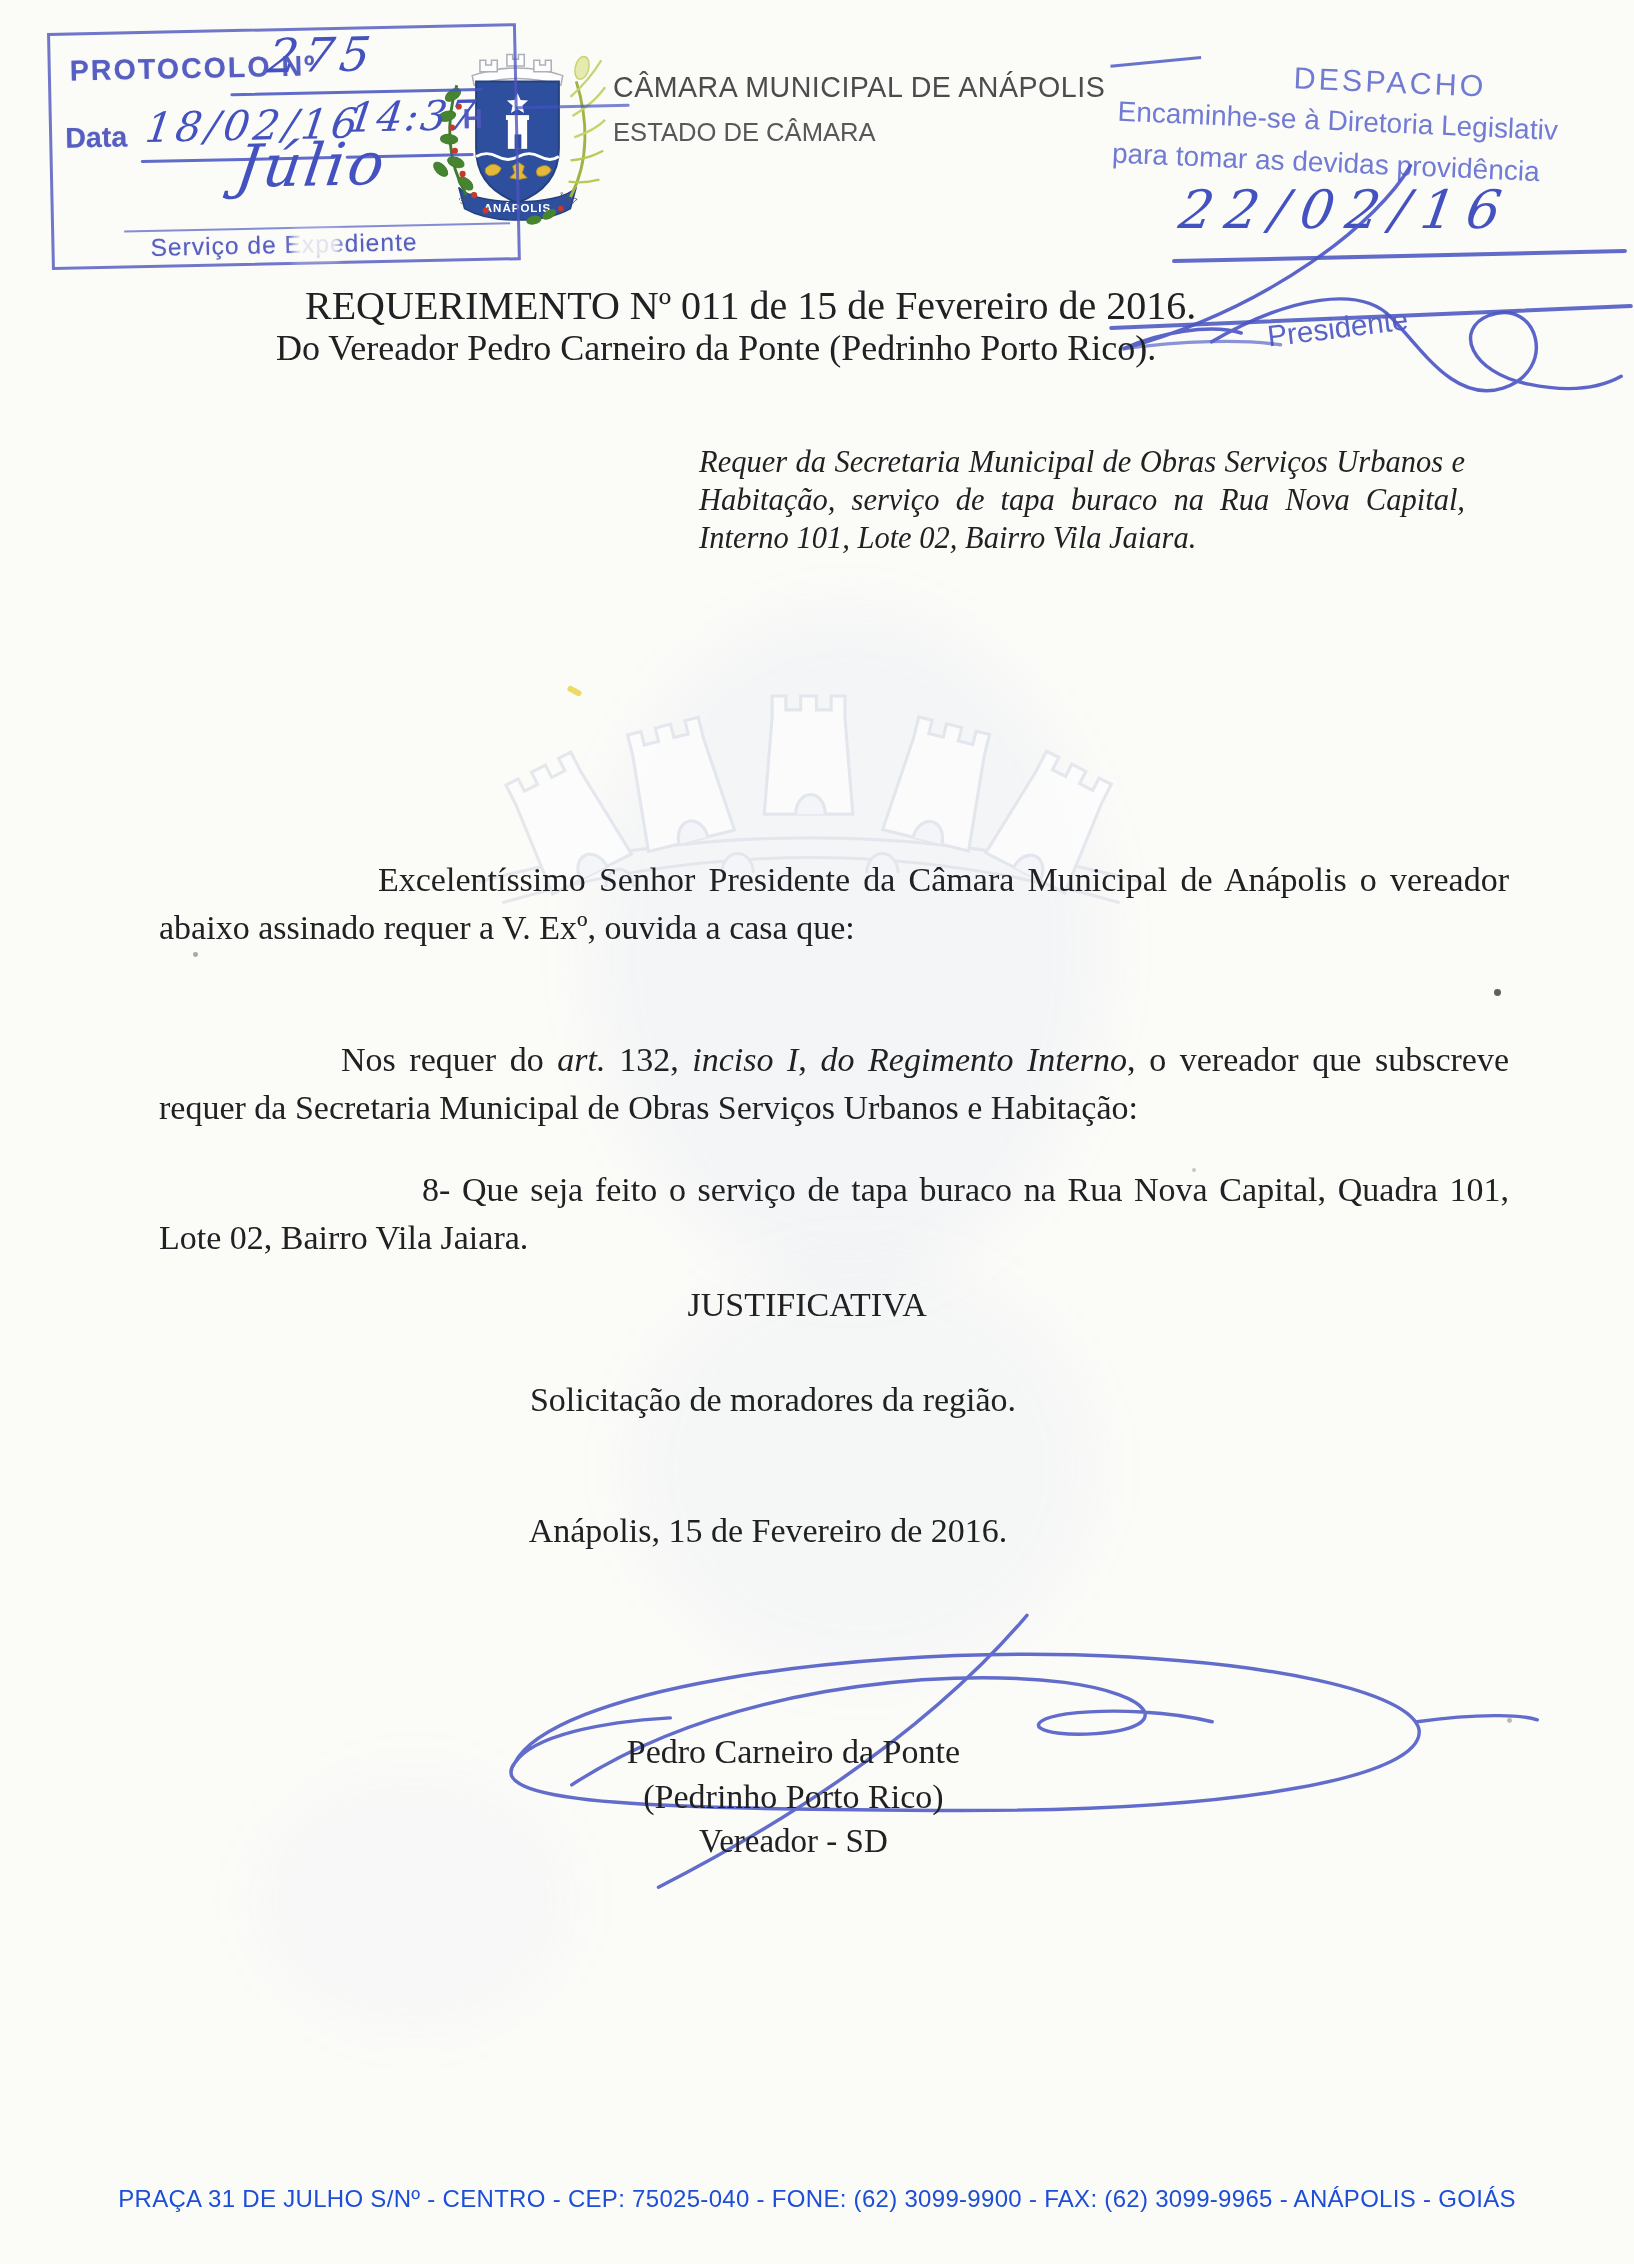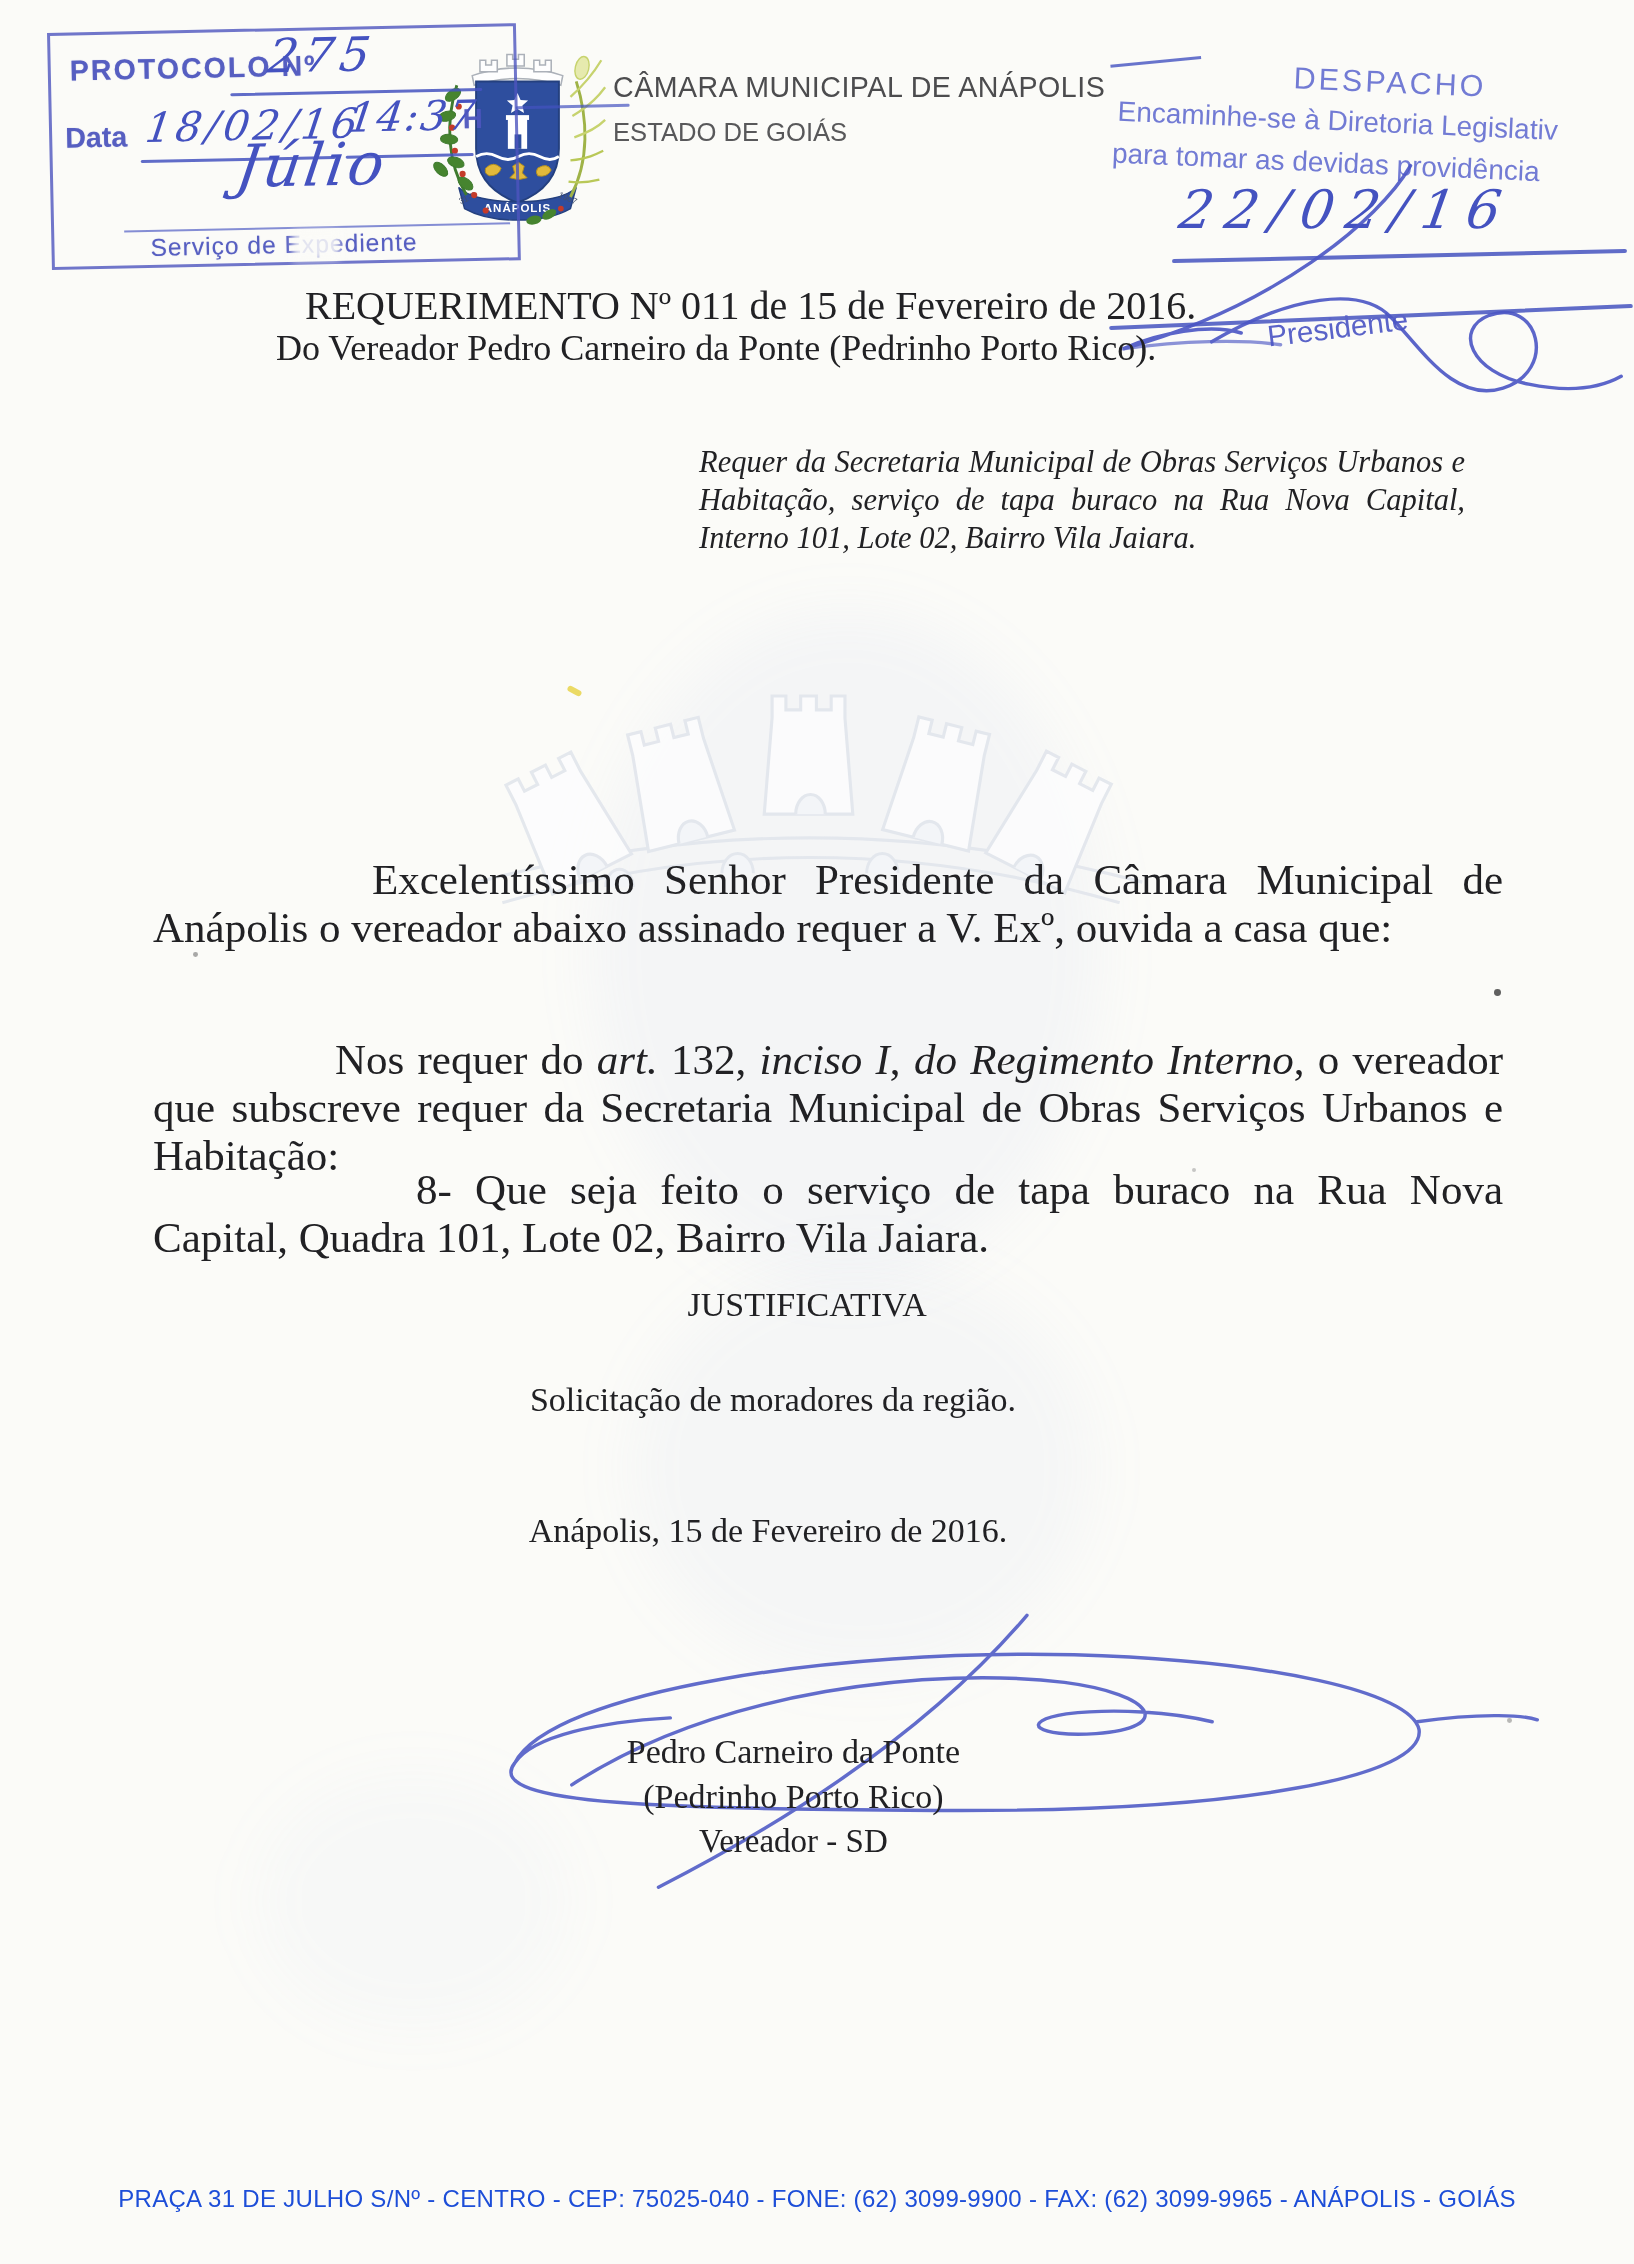--- a/index.html
+++ b/index.html
@@ -18,21 +18,21 @@
     color:var(--ink);
   }
   .abs{position:absolute}
   .sans{font-family:"Liberation Sans","DejaVu Sans",sans-serif}
   .hand{
     font-family:"DejaVu Serif",serif;font-style:italic;color:var(--pen);
     display:inline-block;transform:skewX(-9deg);
   }
   .stamp-txt{color:var(--stamp);font-family:"Liberation Sans",sans-serif;font-weight:bold;text-shadow:0 0 1px rgba(77,85,190,.45)}
   .nowrap{white-space:nowrap}
-  .para{left:153px;width:1350px;font-size:43px;line-height:48px;text-align:justify;color:var(--ink)}
+  .para{left:159px;width:1350px;font-size:34px;line-height:48px;text-align:justify;color:var(--ink)}
   .center{left:0;width:1634px;text-align:center}
   .b{font-weight:normal}
   .it{font-style:italic}
   .blue-line{background:var(--pen);height:3.9px;border-radius:2px;opacity:.85}
   .blob{border-radius:50%;filter:blur(27.6px)}
   svg{display:block}
 </style>
 </head>
 <body>
 
@@ -137,21 +137,21 @@
   <div class="abs blue-line" style="left:138px;top:162px;width:195px;height:3px"></div>
   <div class="abs blue-line" style="left:343px;top:162px;width:128px;height:3px"></div>
   <div class="abs hand" style="left:234px;top:136px;font-size:59px;letter-spacing:3px">Júlio</div>
   <div class="abs" style="left:120px;top:232px;width:386px;height:2px;background:var(--pen);opacity:.65"></div>
   <div class="abs stamp-txt" style="left:146px;top:236px;font-size:24.6px;font-weight:normal;letter-spacing:1px">Serviço de Expediente</div>
   <div class="abs" style="left:288px;top:236px;width:47px;height:29.6px;background:rgba(251,251,248,.85);filter:blur(3.9px)"></div>
   <div class="abs blue-line" style="left:514px;top:116px;width:114px;height:3px;opacity:.7"></div>
 </div>
 
 <div class="abs sans b" style="left:613px;top:71px;font-size:28.6px;color:var(--hdr);letter-spacing:0.5px;z-index:3">CÂMARA MUNICIPAL DE ANÁPOLIS</div>
-<div class="abs sans" style="left:613px;top:118px;font-size:25.6px;color:#58585a;z-index:3">ESTADO DE GOIÁS</div>
+<div class="abs sans" style="left:613px;top:118px;font-size:25.6px;color:#58585a;z-index:3">ESTADO DE CÂMARA</div>
 
 <div class="abs" style="left:1103px;top:44px;width:690px;height:158px;z-index:3;transform:rotate(2.5deg);transform-origin:0 0;color:var(--stamp-light);font-family:'Liberation Sans',sans-serif">
   <div class="abs" style="left:7.9px;top:13.8px;width:91px;height:3px;background:var(--pen);transform:rotate(-8deg);opacity:.8"></div>
   <div class="abs" style="left:192px;top:7.9px;font-size:30.5px;letter-spacing:3px">DESPACHO</div>
   <div class="abs nowrap" style="left:17.7px;top:51px;font-size:28px">Encaminhe-se à Diretoria Legislativ</div>
   <div class="abs nowrap" style="left:13.8px;top:93px;font-size:28px">para tomar as devidas providência</div>
 </div>
 
 <div class="abs hand nowrap" style="left:1180px;top:179px;font-size:53px;letter-spacing:11.8px;z-index:4">22/02/16</div>
 <div class="abs blue-line" style="left:1172px;top:254px;width:455px;transform:rotate(-1.3deg);z-index:4"></div>

